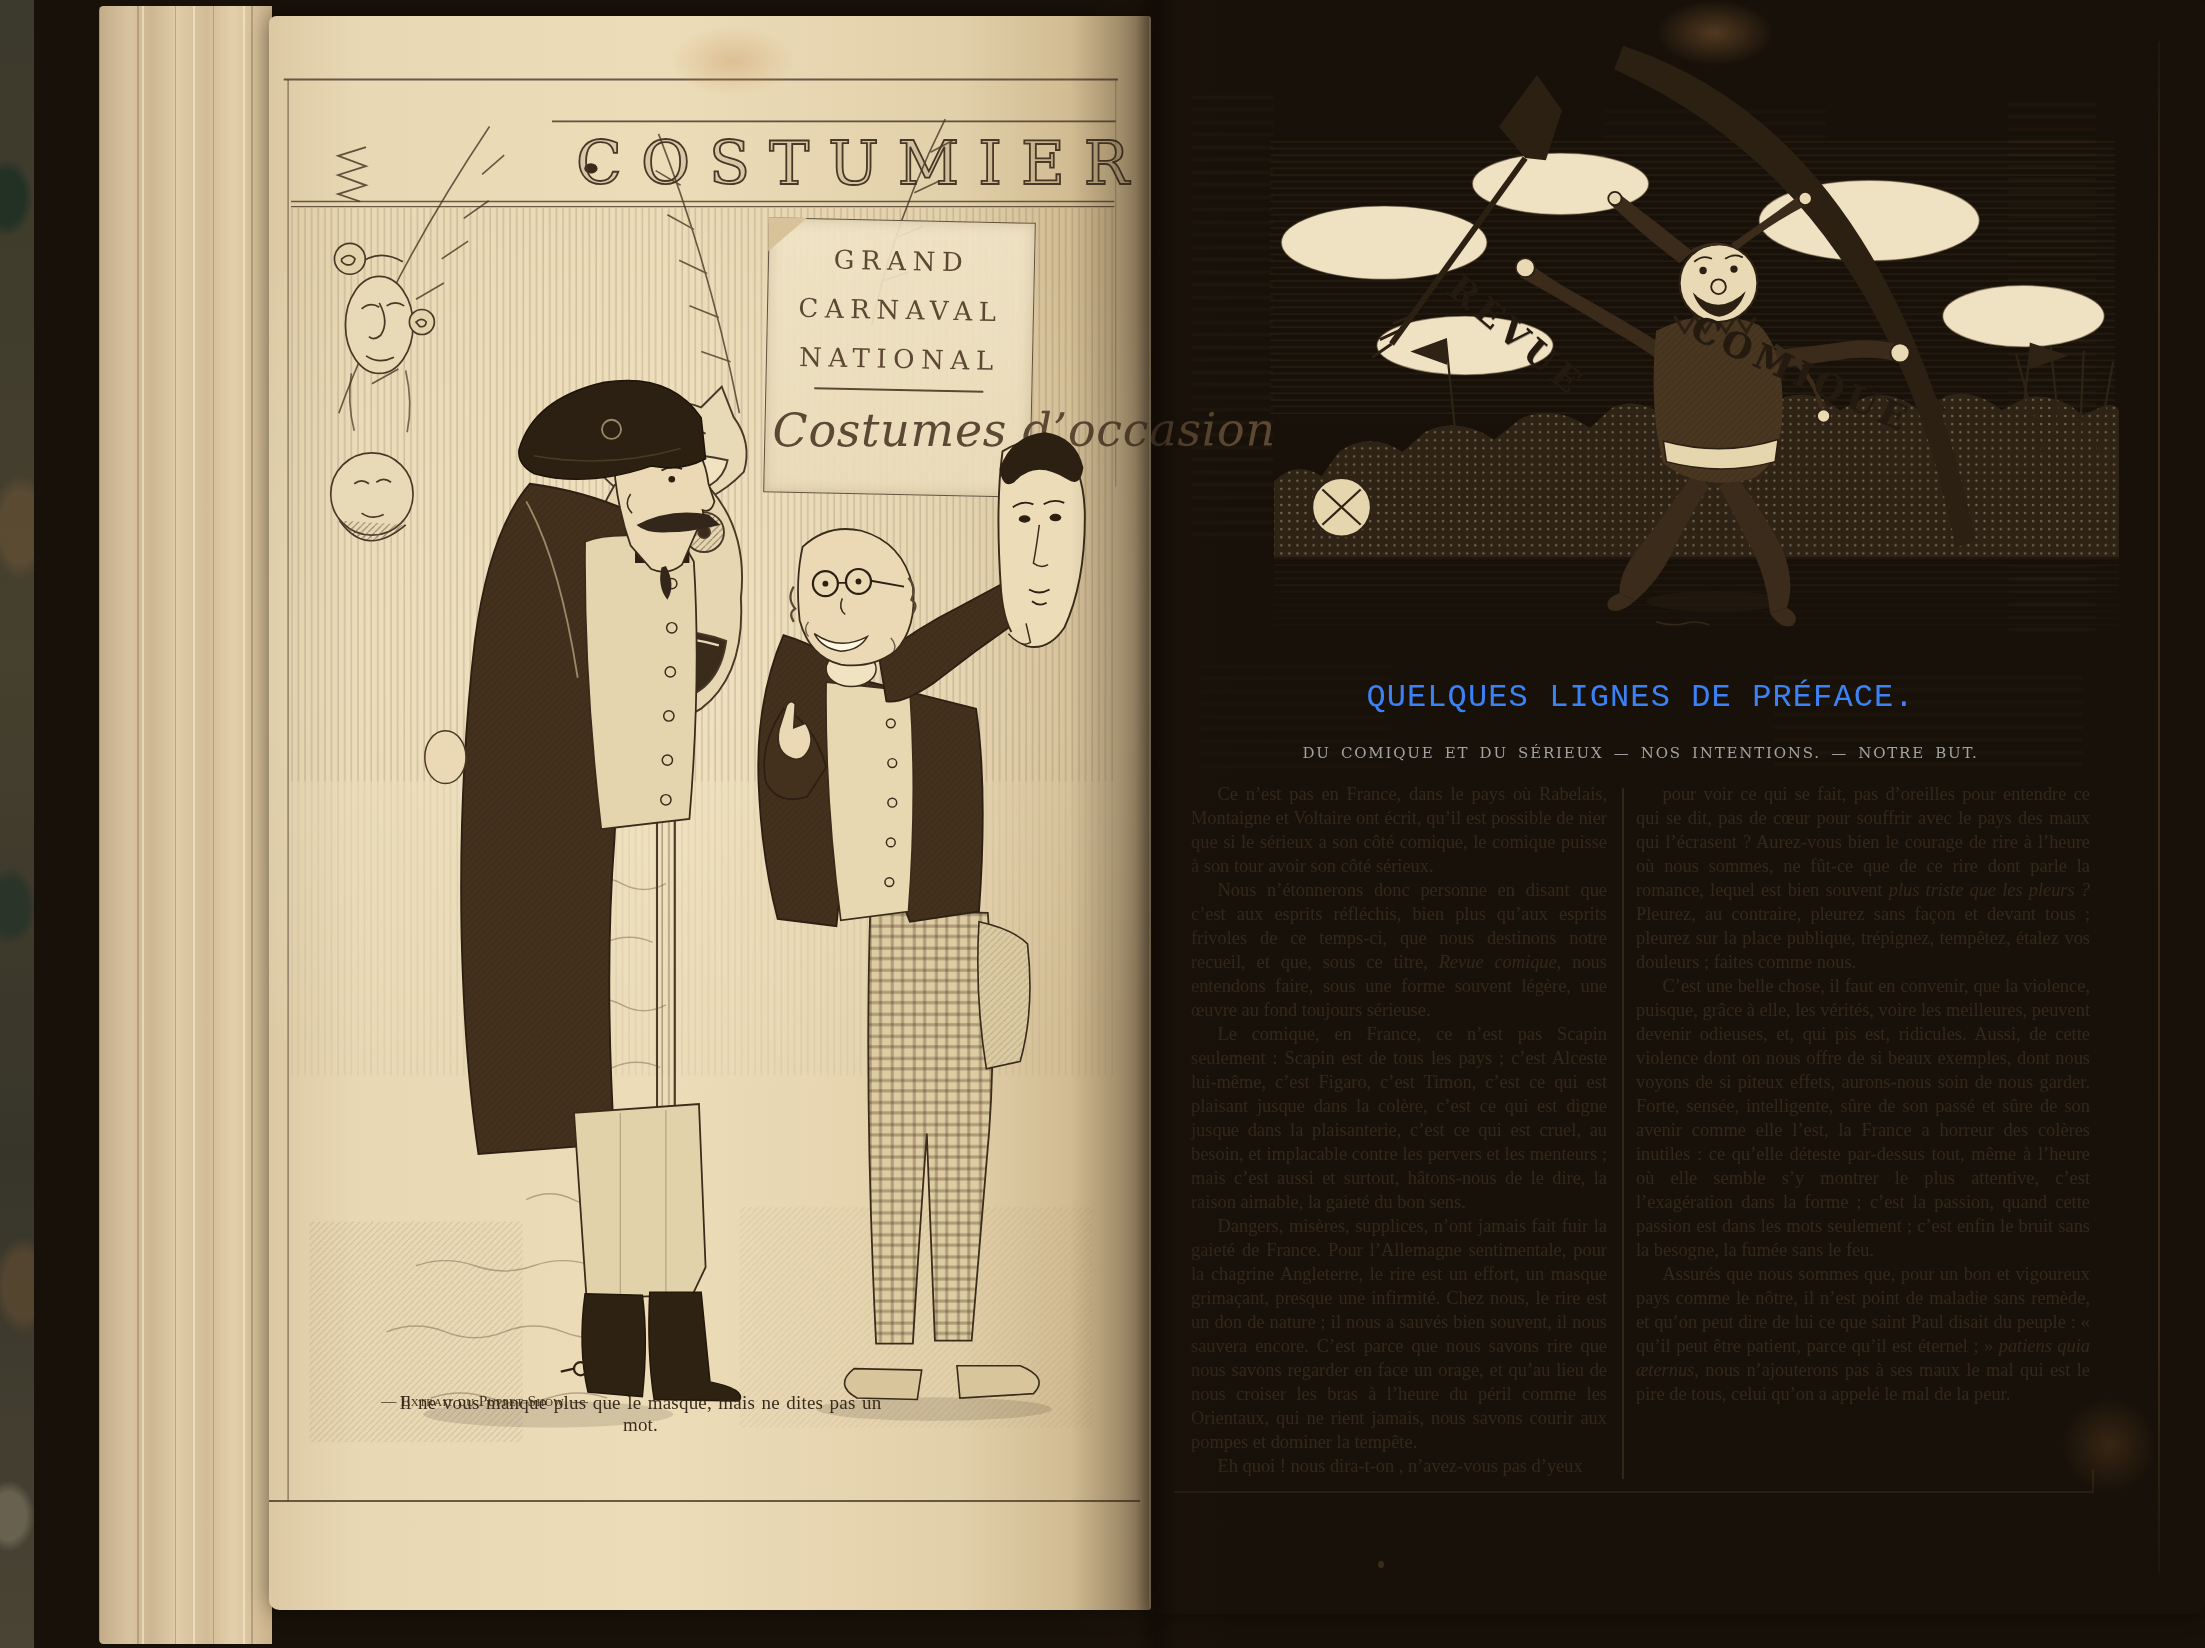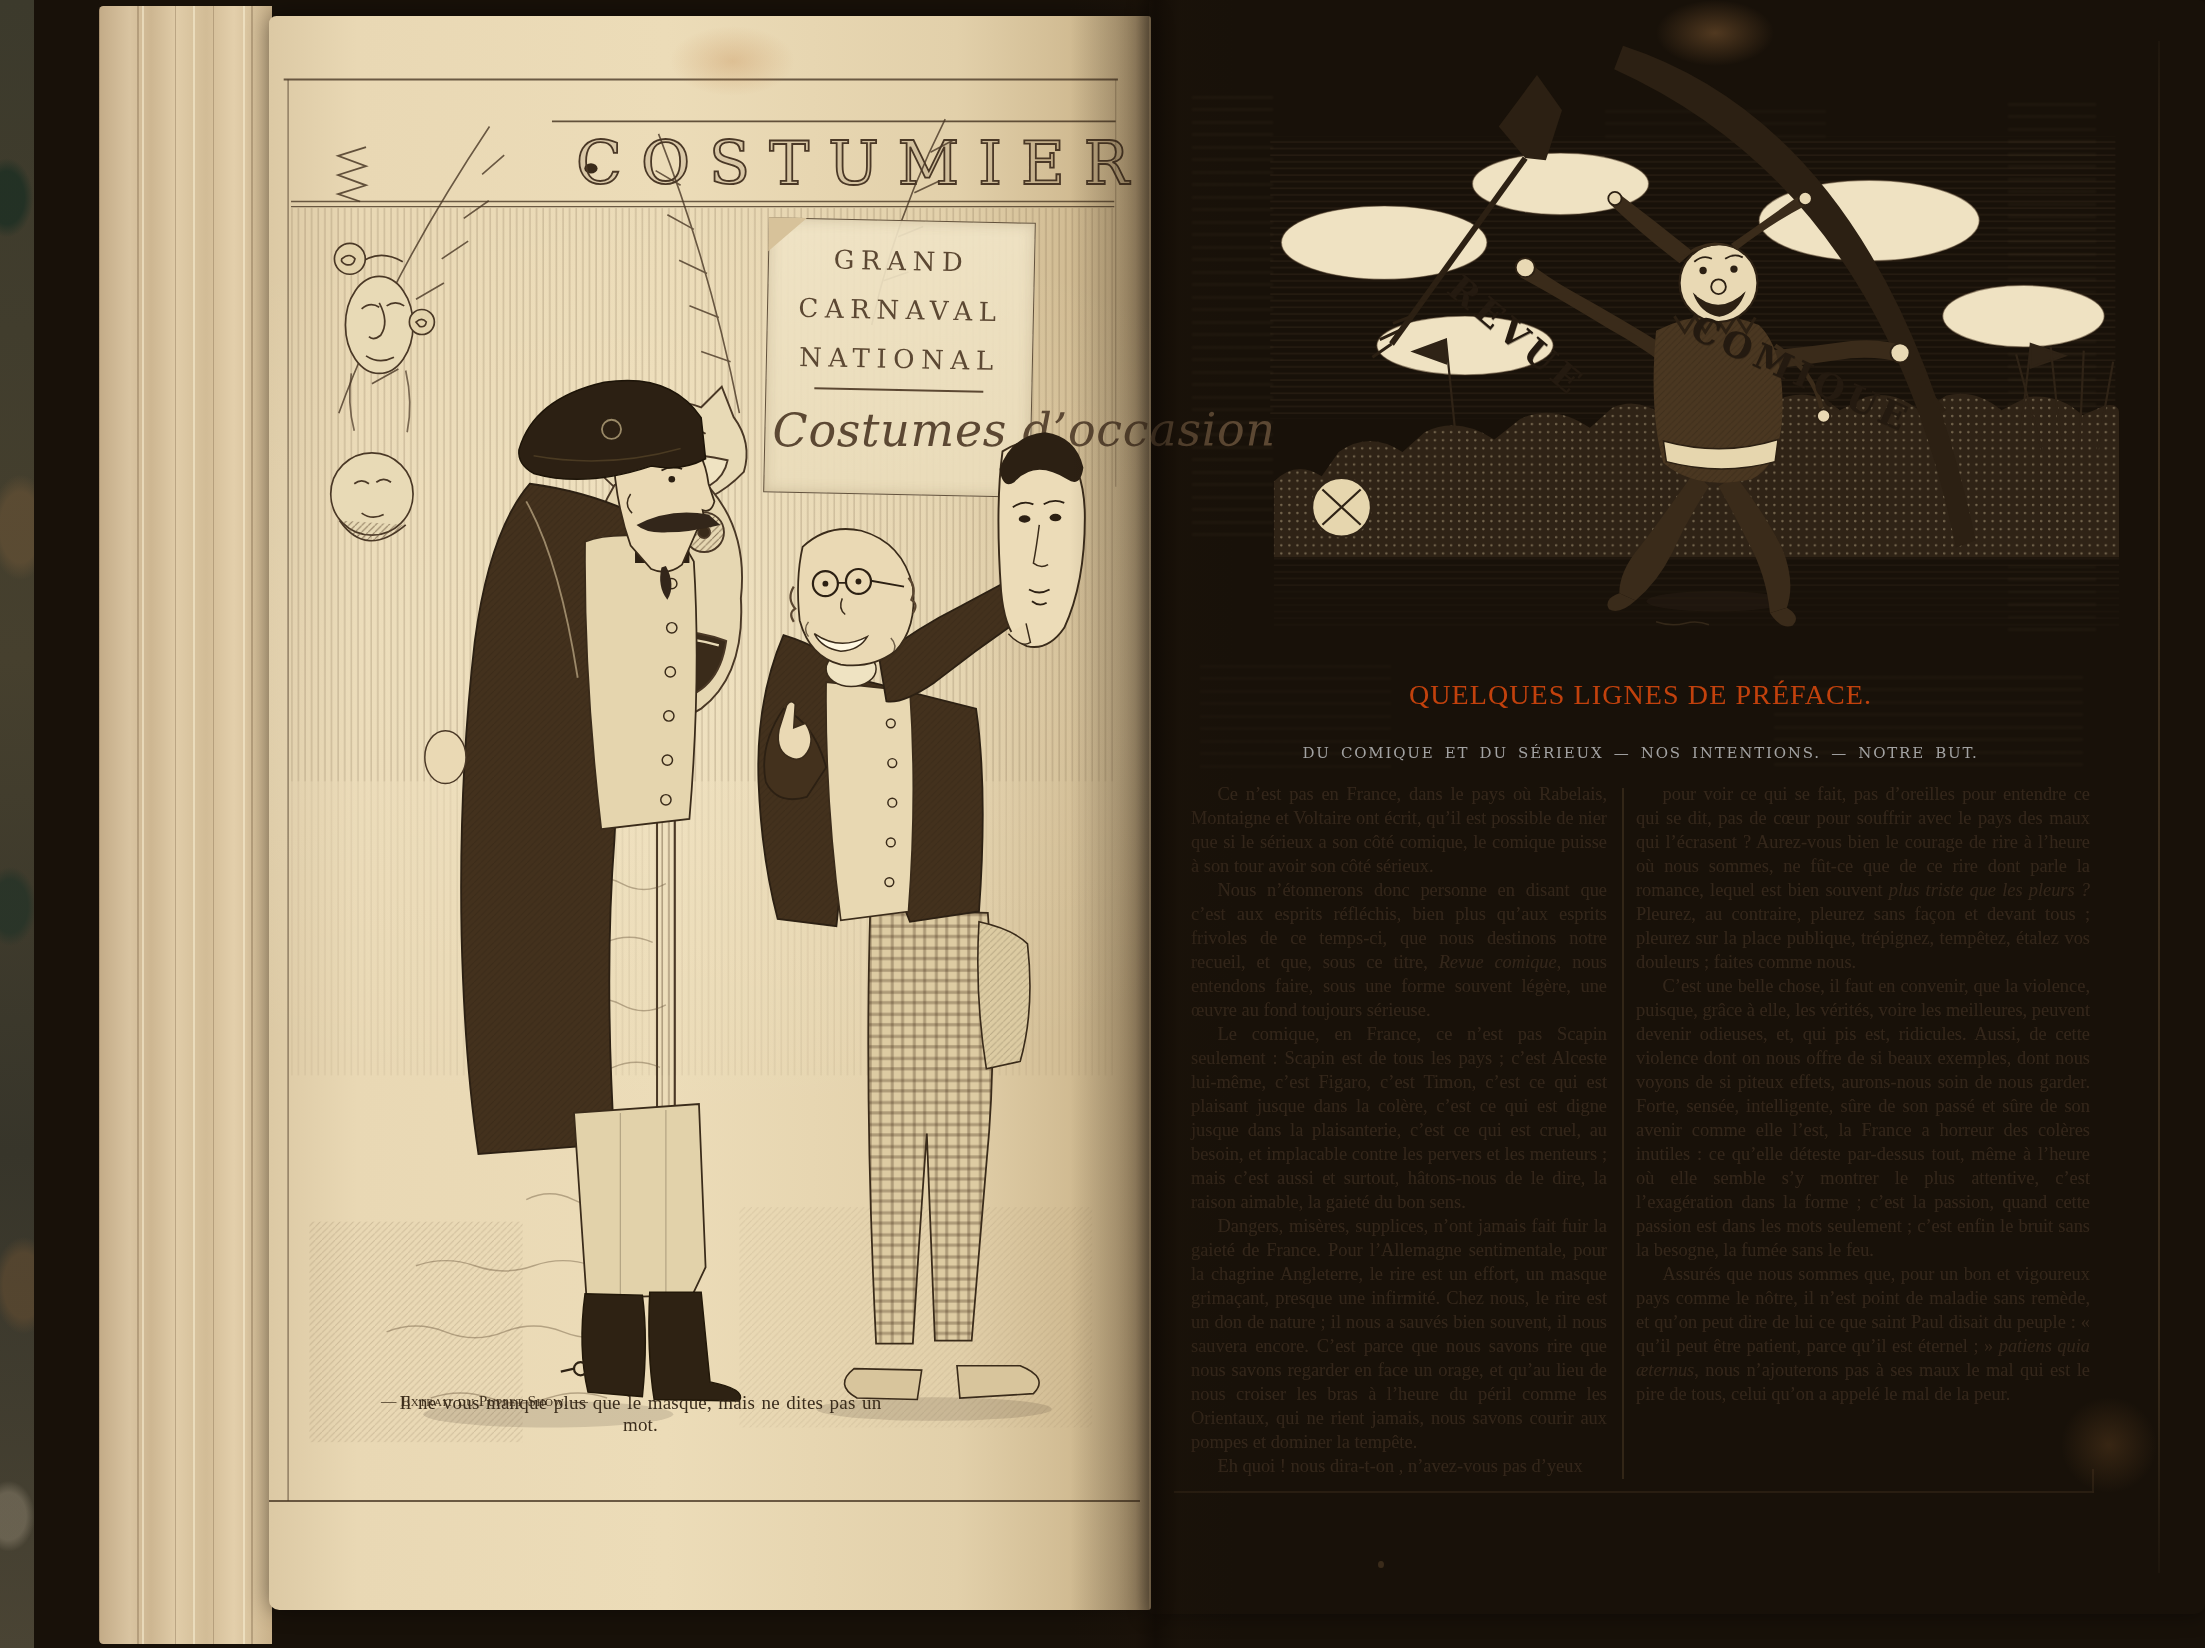--- a/index.html
+++ b/index.html
@@ -73,21 +73,21 @@
     font-size:19px;color:#3a2c1c;letter-spacing:0.2px;word-spacing:1.5px;}
   .lp-credit{position:absolute;left:112px;top:1376px;z-index:6;
     font-size:15.4px;color:#41321f;font-variant:small-caps;letter-spacing:0.4px;}
   
   .banner-word{position:absolute;z-index:6;font-family:"DejaVu Serif",serif;font-weight:bold;
     color:#241a10;font-size:35px;letter-spacing:5.1px;
     text-shadow:0.7px 0.7px 0 rgba(36,26,16,.4);}
   .banner-revue{left:285px;top:315px;transform:rotate(40deg);}
   .banner-comique{left:534px;top:353px;transform:rotate(24deg);}
   .rp-heading{position:absolute;left:44px;top:679px;width:895px;z-index:6;text-align:center;
-    font-family:Liberation Serif, serif;font-size:28px;color:#c2410c;letter-spacing:1.1px;
+    font-family:Liberation Mono, monospace;font-size:32px;color:#3b82f6;letter-spacing:1.1px;
     text-shadow:0.4px 0.4px 0 rgba(51,38,26,.35);}
   .rp-subheading{position:absolute;left:44px;top:744px;width:895px;z-index:6;text-align:center;
     font-family:"DejaVu Serif",serif;font-weight:normal;font-size:15px;color:#a3a3a3;
     font-variant:small-caps;letter-spacing:1.8px;word-spacing:3.7px;}
   .columns{position:absolute;left:42px;top:782px;width:900px;z-index:6;display:flex;gap:29px;}
   .col{color:#33261a;font-size:18.4px;line-height:24px;text-align:justify;
     text-shadow:0 0 0.4px rgba(51,38,26,.45);}
   .col-left{width:416px;} .col-right{width:454px;}
   .col p{margin:0;text-indent:26.5px;}
   .col em{font-style:italic;}

